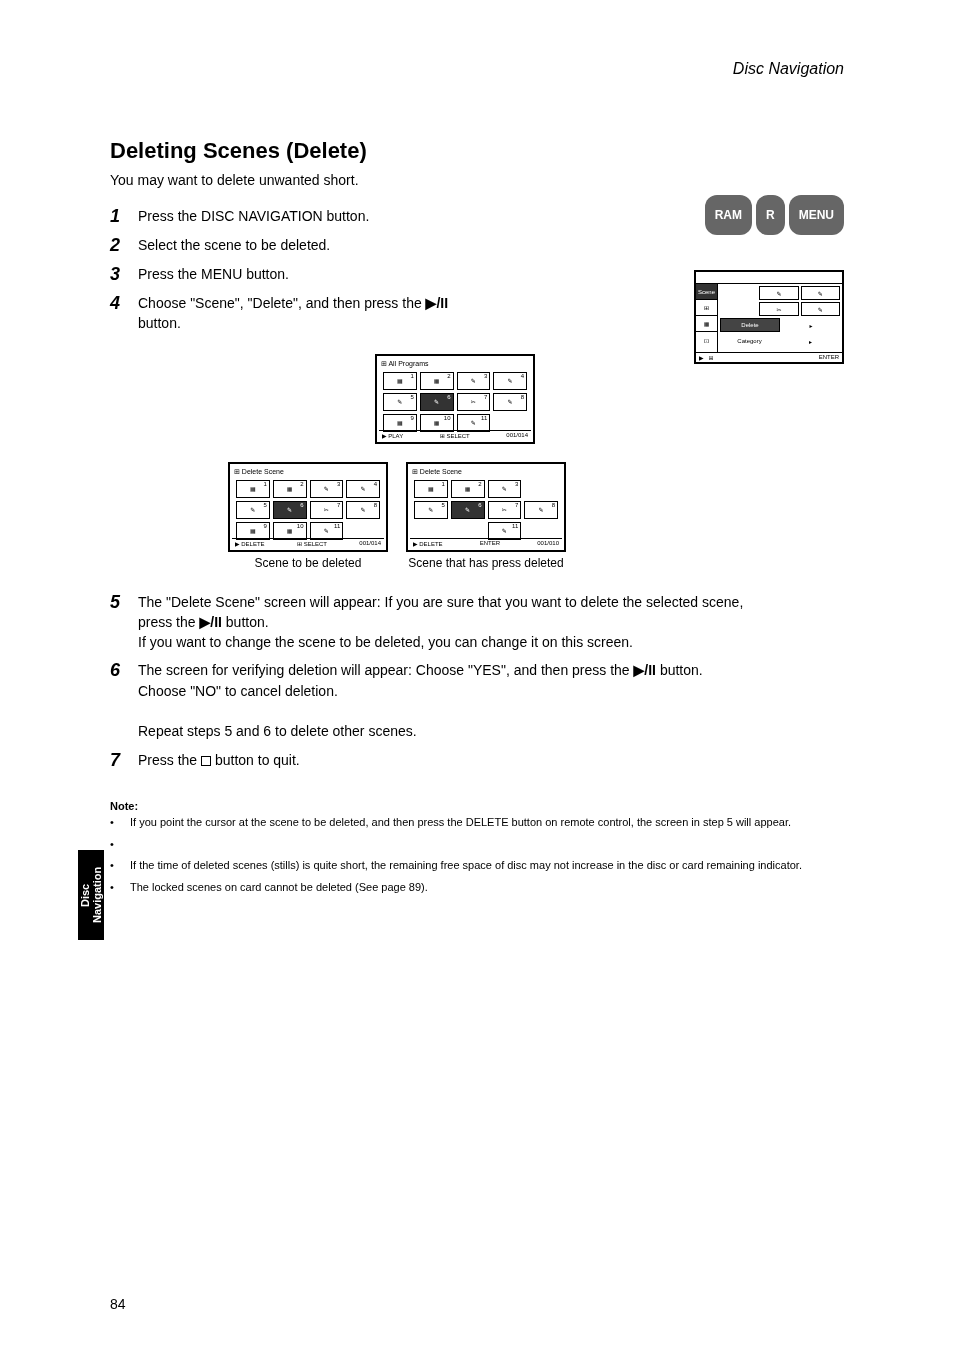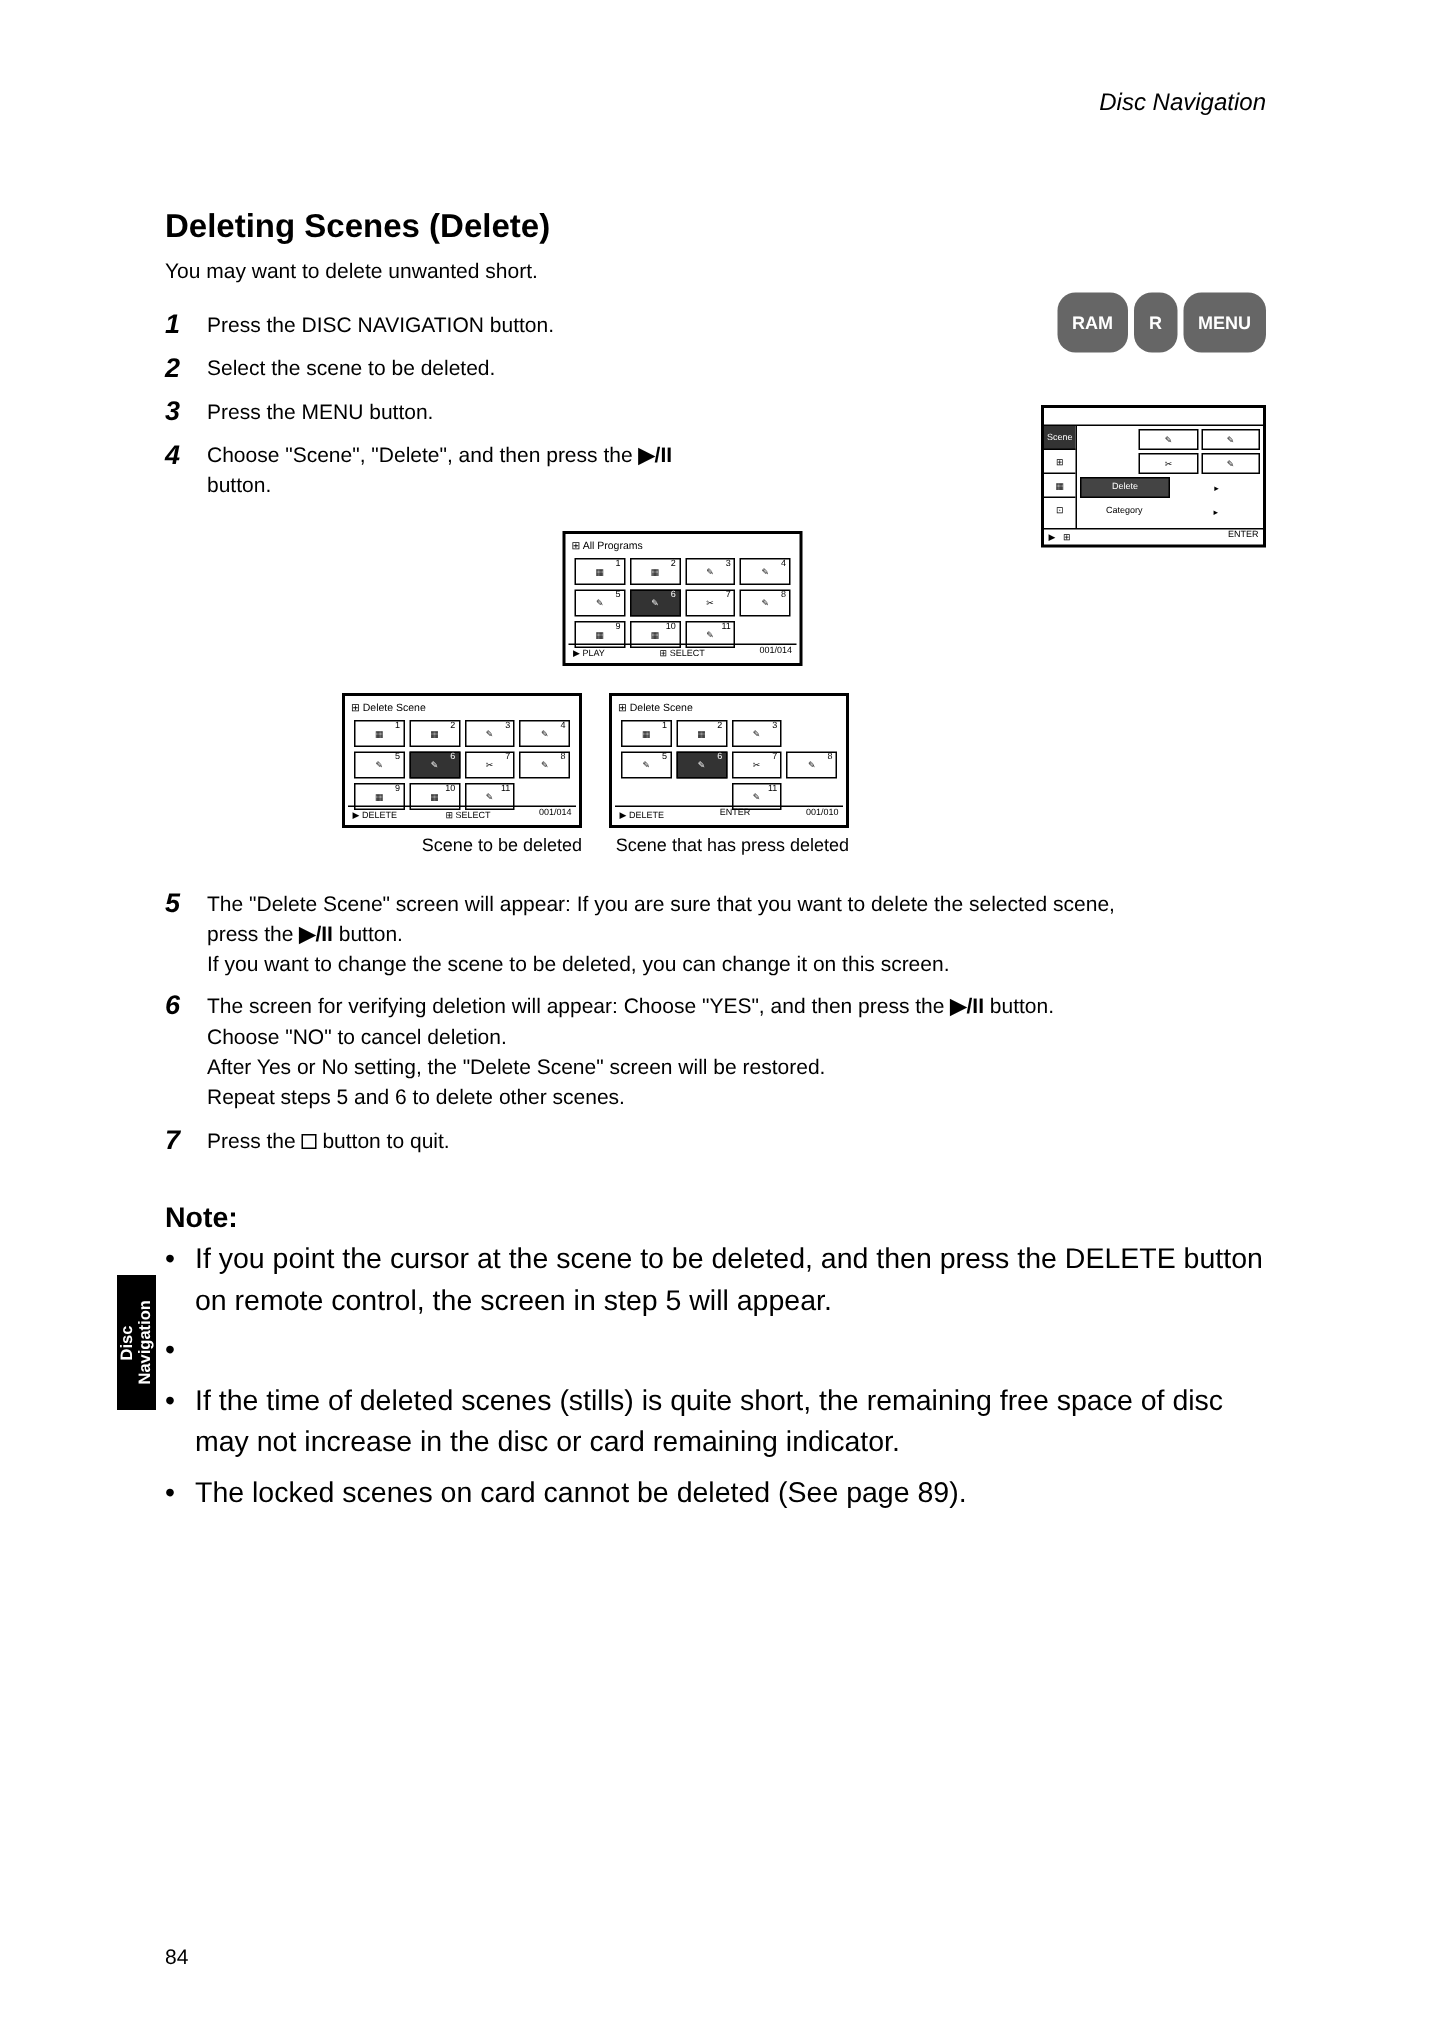--- a/index.html
+++ b/index.html
@@ -45,23 +45,23 @@
     background: #fff; position: relative; padding: 4px;
   }
   .thumb-header { font-size: 7px; height: 10px; }
   .thumb-grid { display: grid; grid-template-columns: repeat(4, 1fr); gap: 3px; padding: 2px; }
   .thumb-cell { border: 1px solid #000; height: 18px; background: #fff; display:flex; align-items:center; justify-content:center; font-size:6px; position:relative;}
   .thumb-cell .num { position:absolute; top:0; right:2px; font-size:6px; }
   .thumb-cell.empty { border: none; }
   .thumb-foot { display:flex; font-size:6px; padding: 1px 3px; border-top: 1px solid #000; position:absolute; bottom:2px; left:2px; right:2px; justify-content:space-between;}
   
   .thumb-row2 { display: flex; gap: 18px; margin-left: 118px; margin-top: 18px; }
-  .caption { font-size: 12px; margin-top: 4px; text-align: right;}
-  
-  .notes { margin-top: 230px; font-size: 19px; line-height: 1.45; }
+  .caption { font-size: 12px; margin-top: 4px; text-align: center;}
+  
+  .notes { margin-top: 230px; font-size: 11px; line-height: 1.45; }
   .note-label { font-weight: bold; }
   .bullet { display: flex; gap: 8px; margin-bottom: 6px; }
   .bullet-dot { min-width: 12px; }
   .stop-icon { display:inline-block; width:10px; height:10px; border:1.5px solid #000; vertical-align:middle; }
   
   .side-tab {
     position: absolute; left: 78px; top: 850px;
     width: 26px; height: 90px; background: #000; color: #fff;
     font-size: 11px; display: flex; align-items: center; justify-content: center;
     writing-mode: vertical-rl; transform: rotate(180deg); text-align: center;
@@ -224,21 +224,21 @@
   <div class="step-text" style="max-width:620px;">
     <span>The "Delete Scene" screen will appear: If you are sure that you want to delete the selected scene, press the</span> <span class="icon-play">▶/II</span> <span>button.</span><br>
     <span>If you want to change the scene to be deleted, you can change it on this screen.</span>
   </div>
 </div>
 <div class="step">
   <div class="step-num">6</div>
   <div class="step-text" style="max-width:620px;">
     <span>The screen for verifying deletion will appear: Choose "YES", and then press the</span> <span class="icon-play">▶/II</span> <span>button.</span><br>
     <span>Choose "NO" to cancel deletion.</span><br>
-    <span>After Yes or No setting, the "Delete Scene" screen will be restored.</span><br>
+    <br>
     <span>Repeat steps 5 and 6 to delete other scenes.</span>
   </div>
 </div>
 <div class="step">
   <div class="step-num">7</div>
   <div class="step-text">
     <span>Press the</span> <span class="stop-icon"></span> <span>button to quit.</span>
   </div>
 </div>
 </div>

